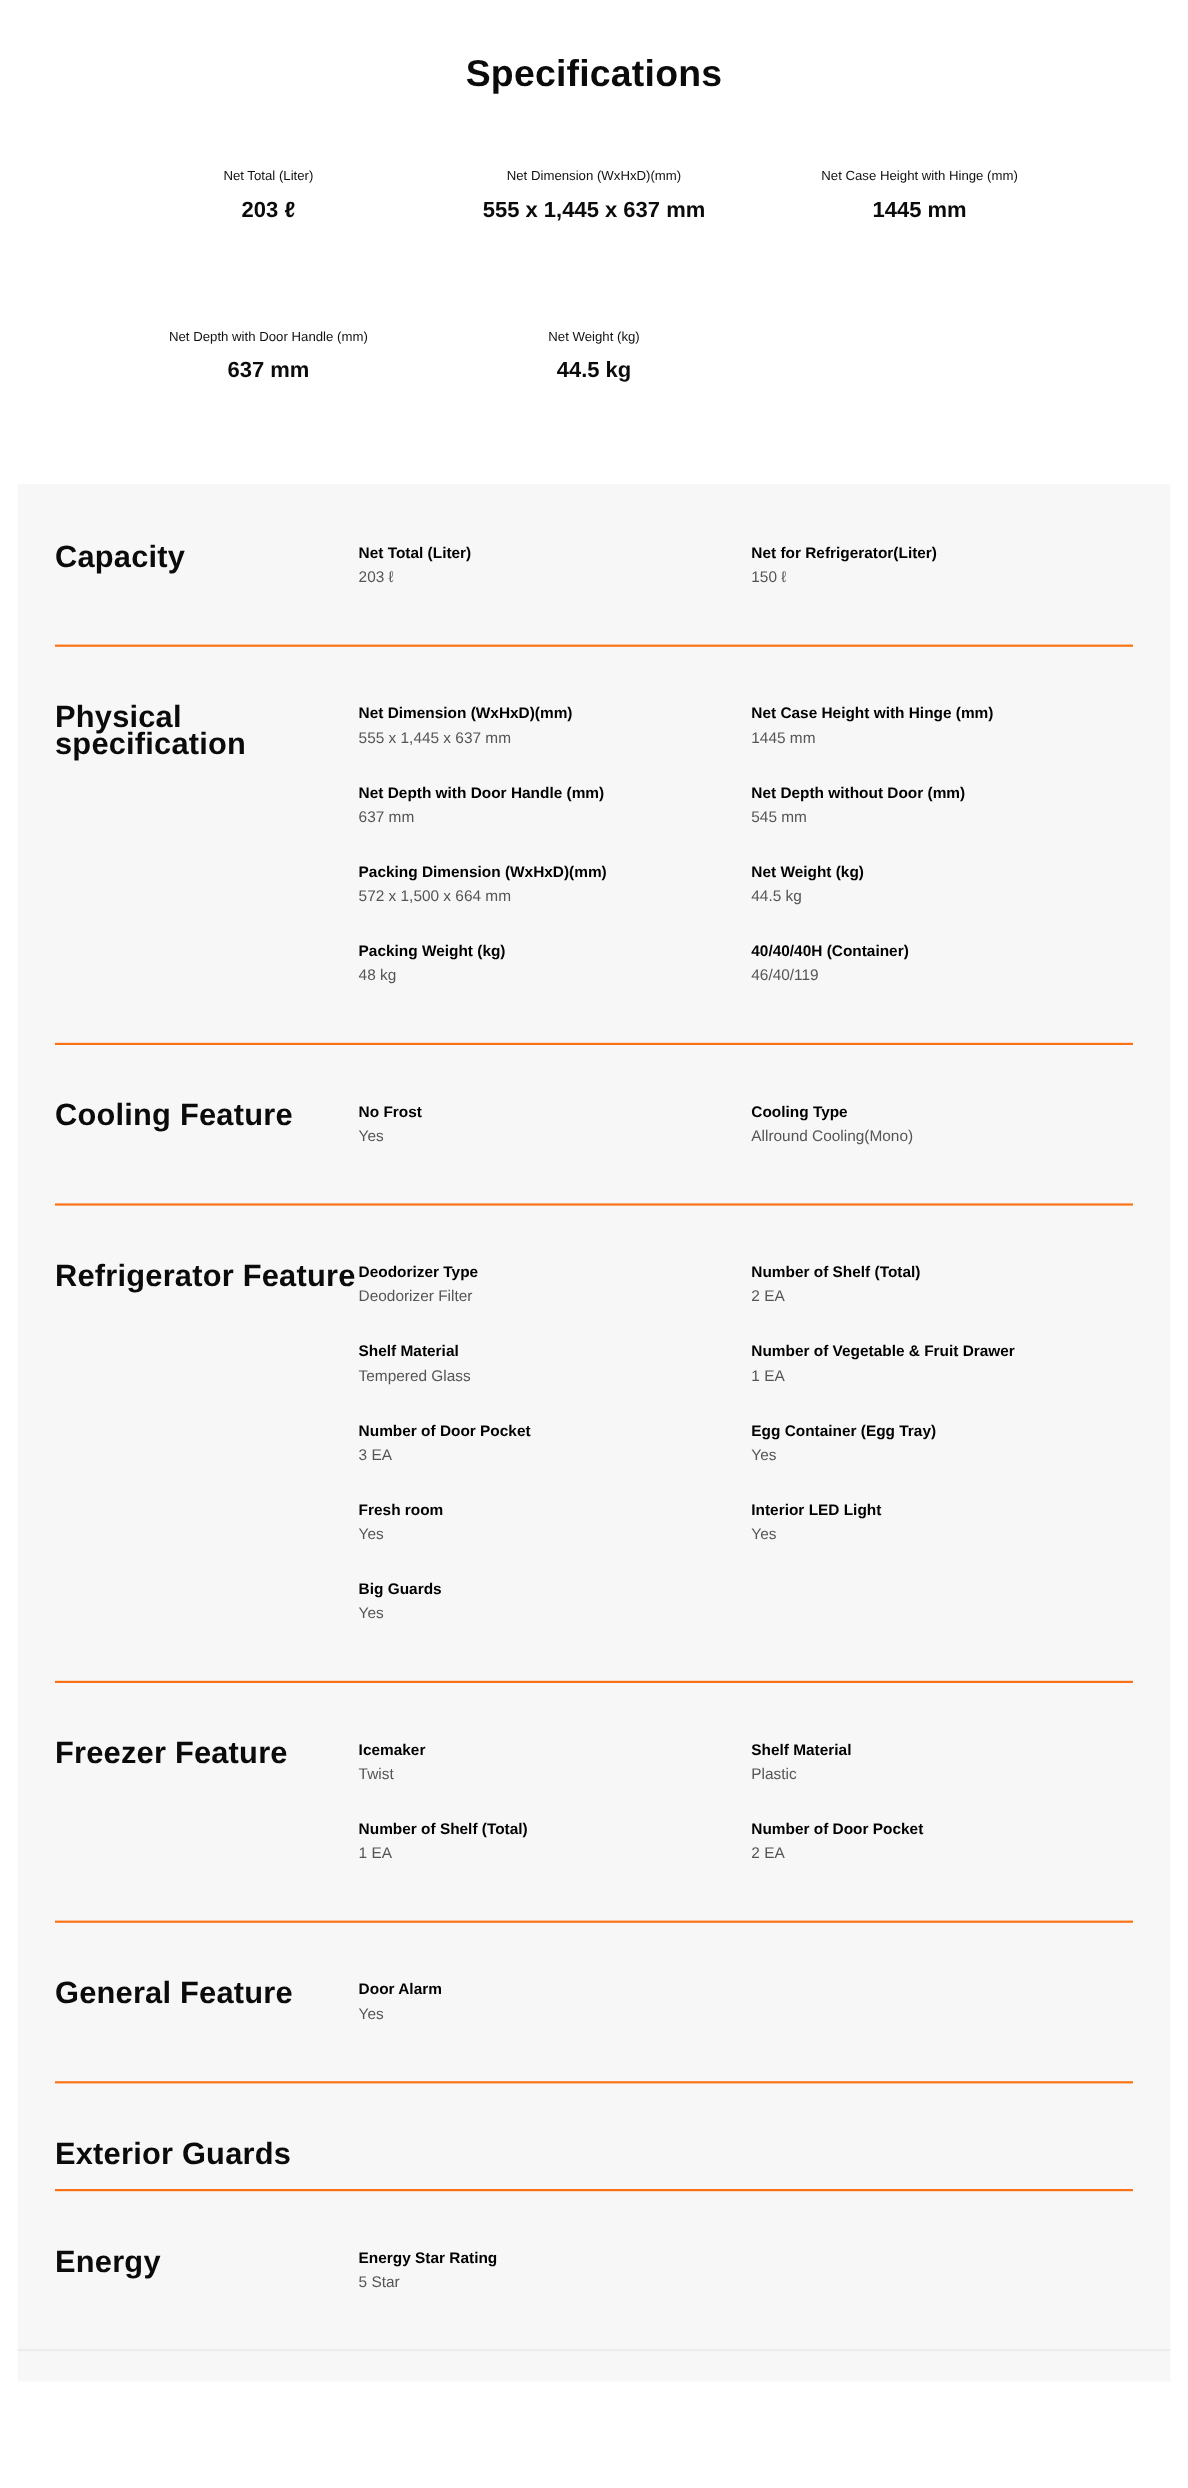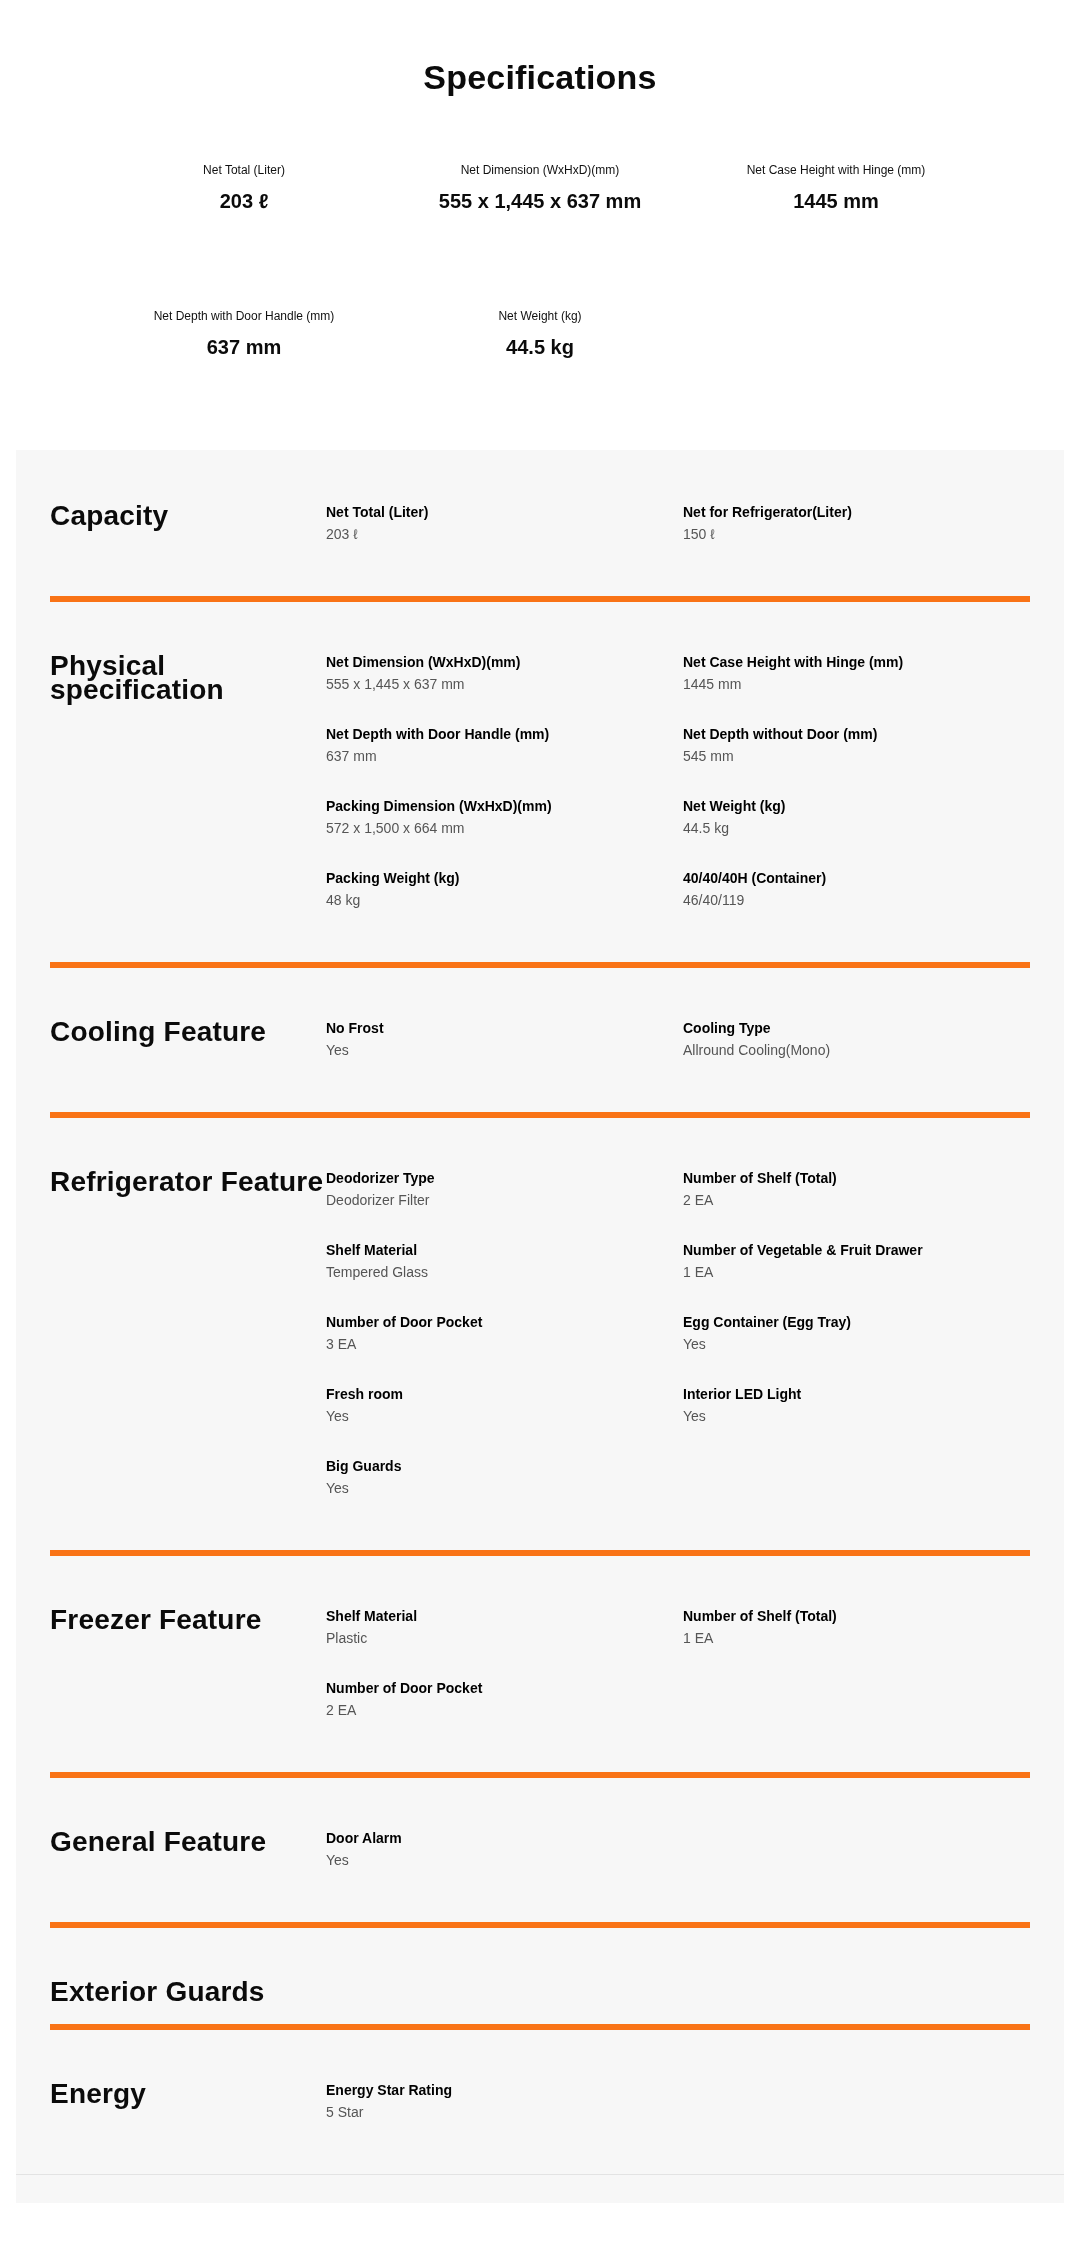--- a/index.html
+++ b/index.html
@@ -5,21 +5,21 @@
   html, body { margin: 0; padding: 0; }
   .screen {
     width: 1080px;
     height: 2262px;
     background: #ffffff;
     overflow: hidden;
     font-family: "Liberation Sans", sans-serif;
     color: #000;
   }
   .page-title {
-    margin: 11px;
+    margin: 1px;
     padding-top: 46px;
     font-size: 34px;
     line-height: 41px;
     font-weight: 700;
     text-align: center;
     letter-spacing: 0.2px;
     color: #0b0b0b;
   }
   .summary-grid {
     display: grid;
@@ -45,21 +45,21 @@
     background: #f7f7f7;
     padding: 54px 34px 0;
     box-sizing: border-box;
   }
   .spec-section {
     display: grid;
     grid-template-columns: 276px 1fr;
     padding: 52px 0 20px;
   }
   .spec-section:first-child { padding-top: 0; }
-  .spec-section + .spec-section { border-top: 6px solid #f97316; }
+  .spec-section + .spec-section { border-top: 2px solid #f97316; }
   .section-title {
     font-size: 28px;
     line-height: 24px;
     font-weight: 700;
     letter-spacing: 0.2px;
     color: #0b0b0b;
   }
   .items {
     display: grid;
     grid-template-columns: 1fr 1fr;
@@ -217,20 +217,24 @@
             <div class="item">
               <div class="item-label">Big Guards</div>
               <div class="item-value">Yes</div>
             </div>
           </div>
         </section>
         <section class="spec-section">
           <div class="section-title">Freezer Feature</div>
           <div class="items">
             <div class="item">
+              <div class="item-label">Icemaker</div>
+              <div class="item-value">Twist</div>
+            </div>
+            <div class="item">
               <div class="item-label">Shelf Material</div>
               <div class="item-value">Plastic</div>
             </div>
             <div class="item">
               <div class="item-label">Number of Shelf (Total)</div>
               <div class="item-value">1 EA</div>
             </div>
             <div class="item">
               <div class="item-label">Number of Door Pocket</div>
               <div class="item-value">2 EA</div>

